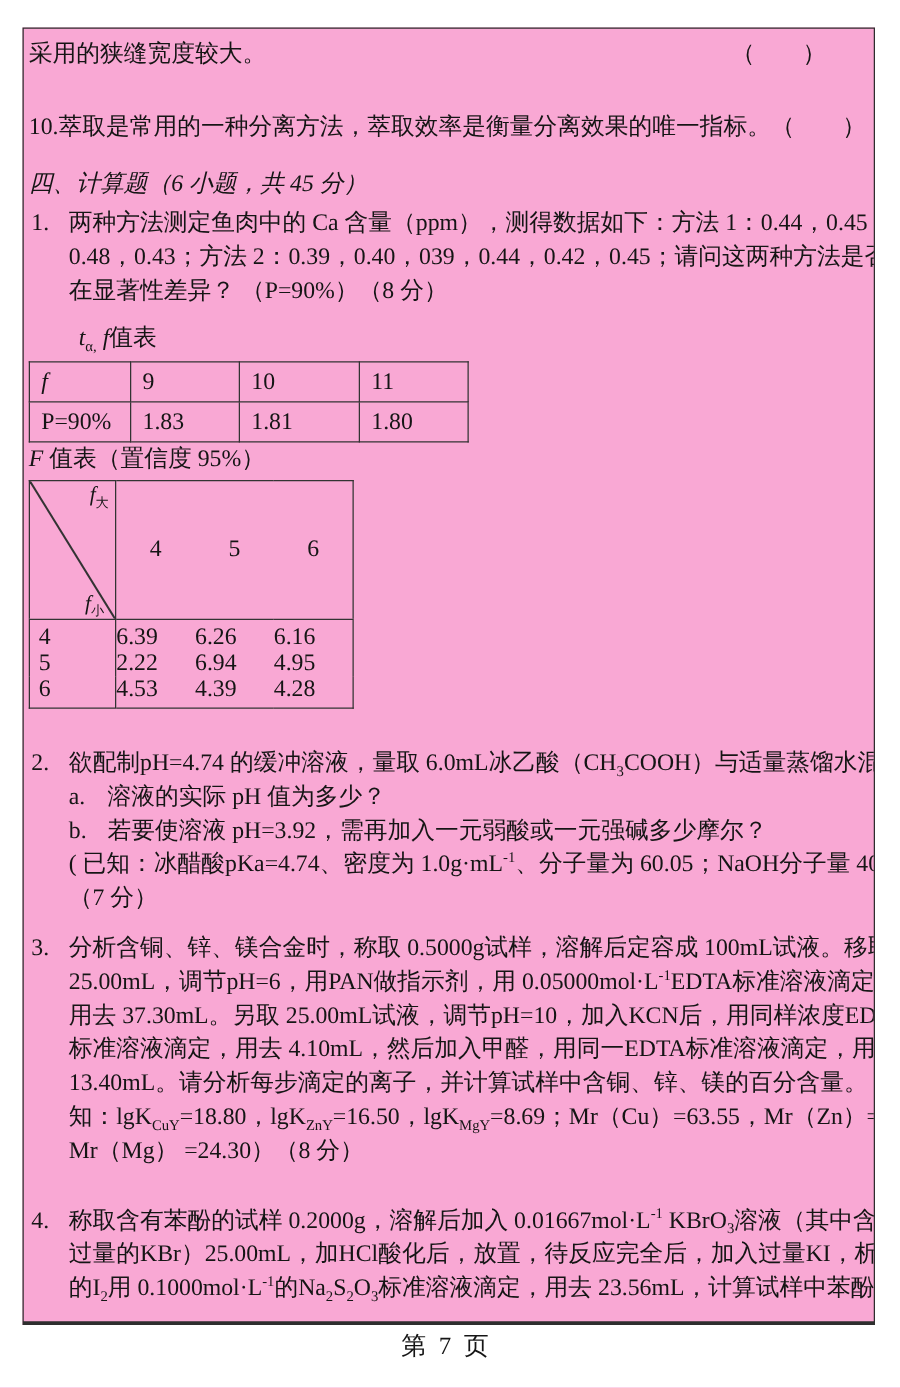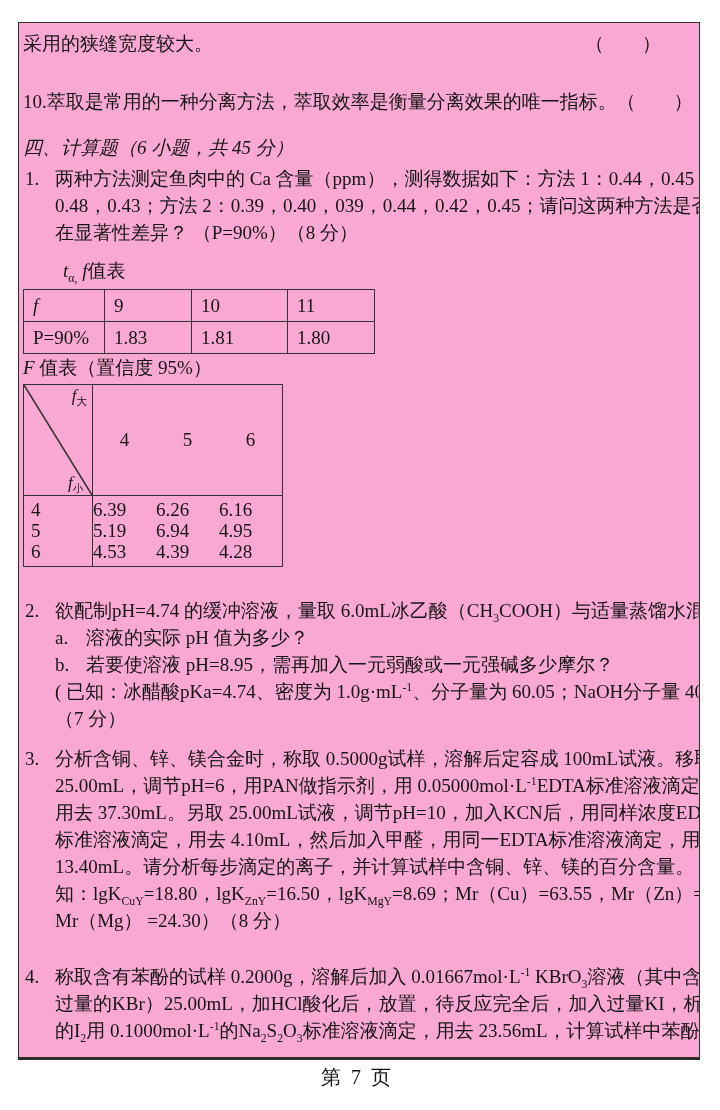--- a/index.html
+++ b/index.html
@@ -127,21 +127,21 @@
         <td class="hnum">6</td>
       </tr>
       <tr class="first">
         <td class="bcol1">4</td>
         <td class="bnum">6.39</td>
         <td class="bnum">6.26</td>
         <td class="bnum">6.16</td>
       </tr>
       <tr>
         <td class="bcol1">5</td>
-        <td class="bnum">5.19</td>
+        <td class="bnum">2.22</td>
         <td class="bnum">6.94</td>
         <td class="bnum">4.95</td>
       </tr>
       <tr class="last">
         <td class="bcol1">6</td>
         <td class="bnum">4.53</td>
         <td class="bnum">4.39</td>
         <td class="bnum">4.28</td>
       </tr>
     </tbody>
@@ -150,21 +150,21 @@
     <div class="q q2">
       <div class="q-num">2.</div>
       <div class="q-body">
         <div class="line">欲配制pH=4.74 的缓冲溶液，量取 6.0mL冰乙酸（CH<sub>3</sub>COOH）与适量蒸馏水混合，</div>
         <div class="line sub-line">
           <span class="sub-marker">a.</span>
           <span>溶液的实际 pH 值为多少？</span>
         </div>
         <div class="line sub-line">
           <span class="sub-marker">b.</span>
-          <span>若要使溶液 pH=8.95，需再加入一元弱酸或一元强碱多少摩尔？</span>
+          <span>若要使溶液 pH=3.92，需再加入一元弱酸或一元强碱多少摩尔？</span>
         </div>
         <div class="line">( 已知：冰醋酸pKa=4.74、密度为 1.0g·mL<sup>-1</sup>、分子量为 60.05；NaOH分子量 40.01)</div>
         <div class="line">（7 分）</div>
       </div>
     </div>
 
     <div class="q q3">
       <div class="q-num">3.</div>
       <div class="q-body">
         <div class="line">分析含铜、锌、镁合金时，称取 0.5000g试样，溶解后定容成 100mL试液。移取</div>

